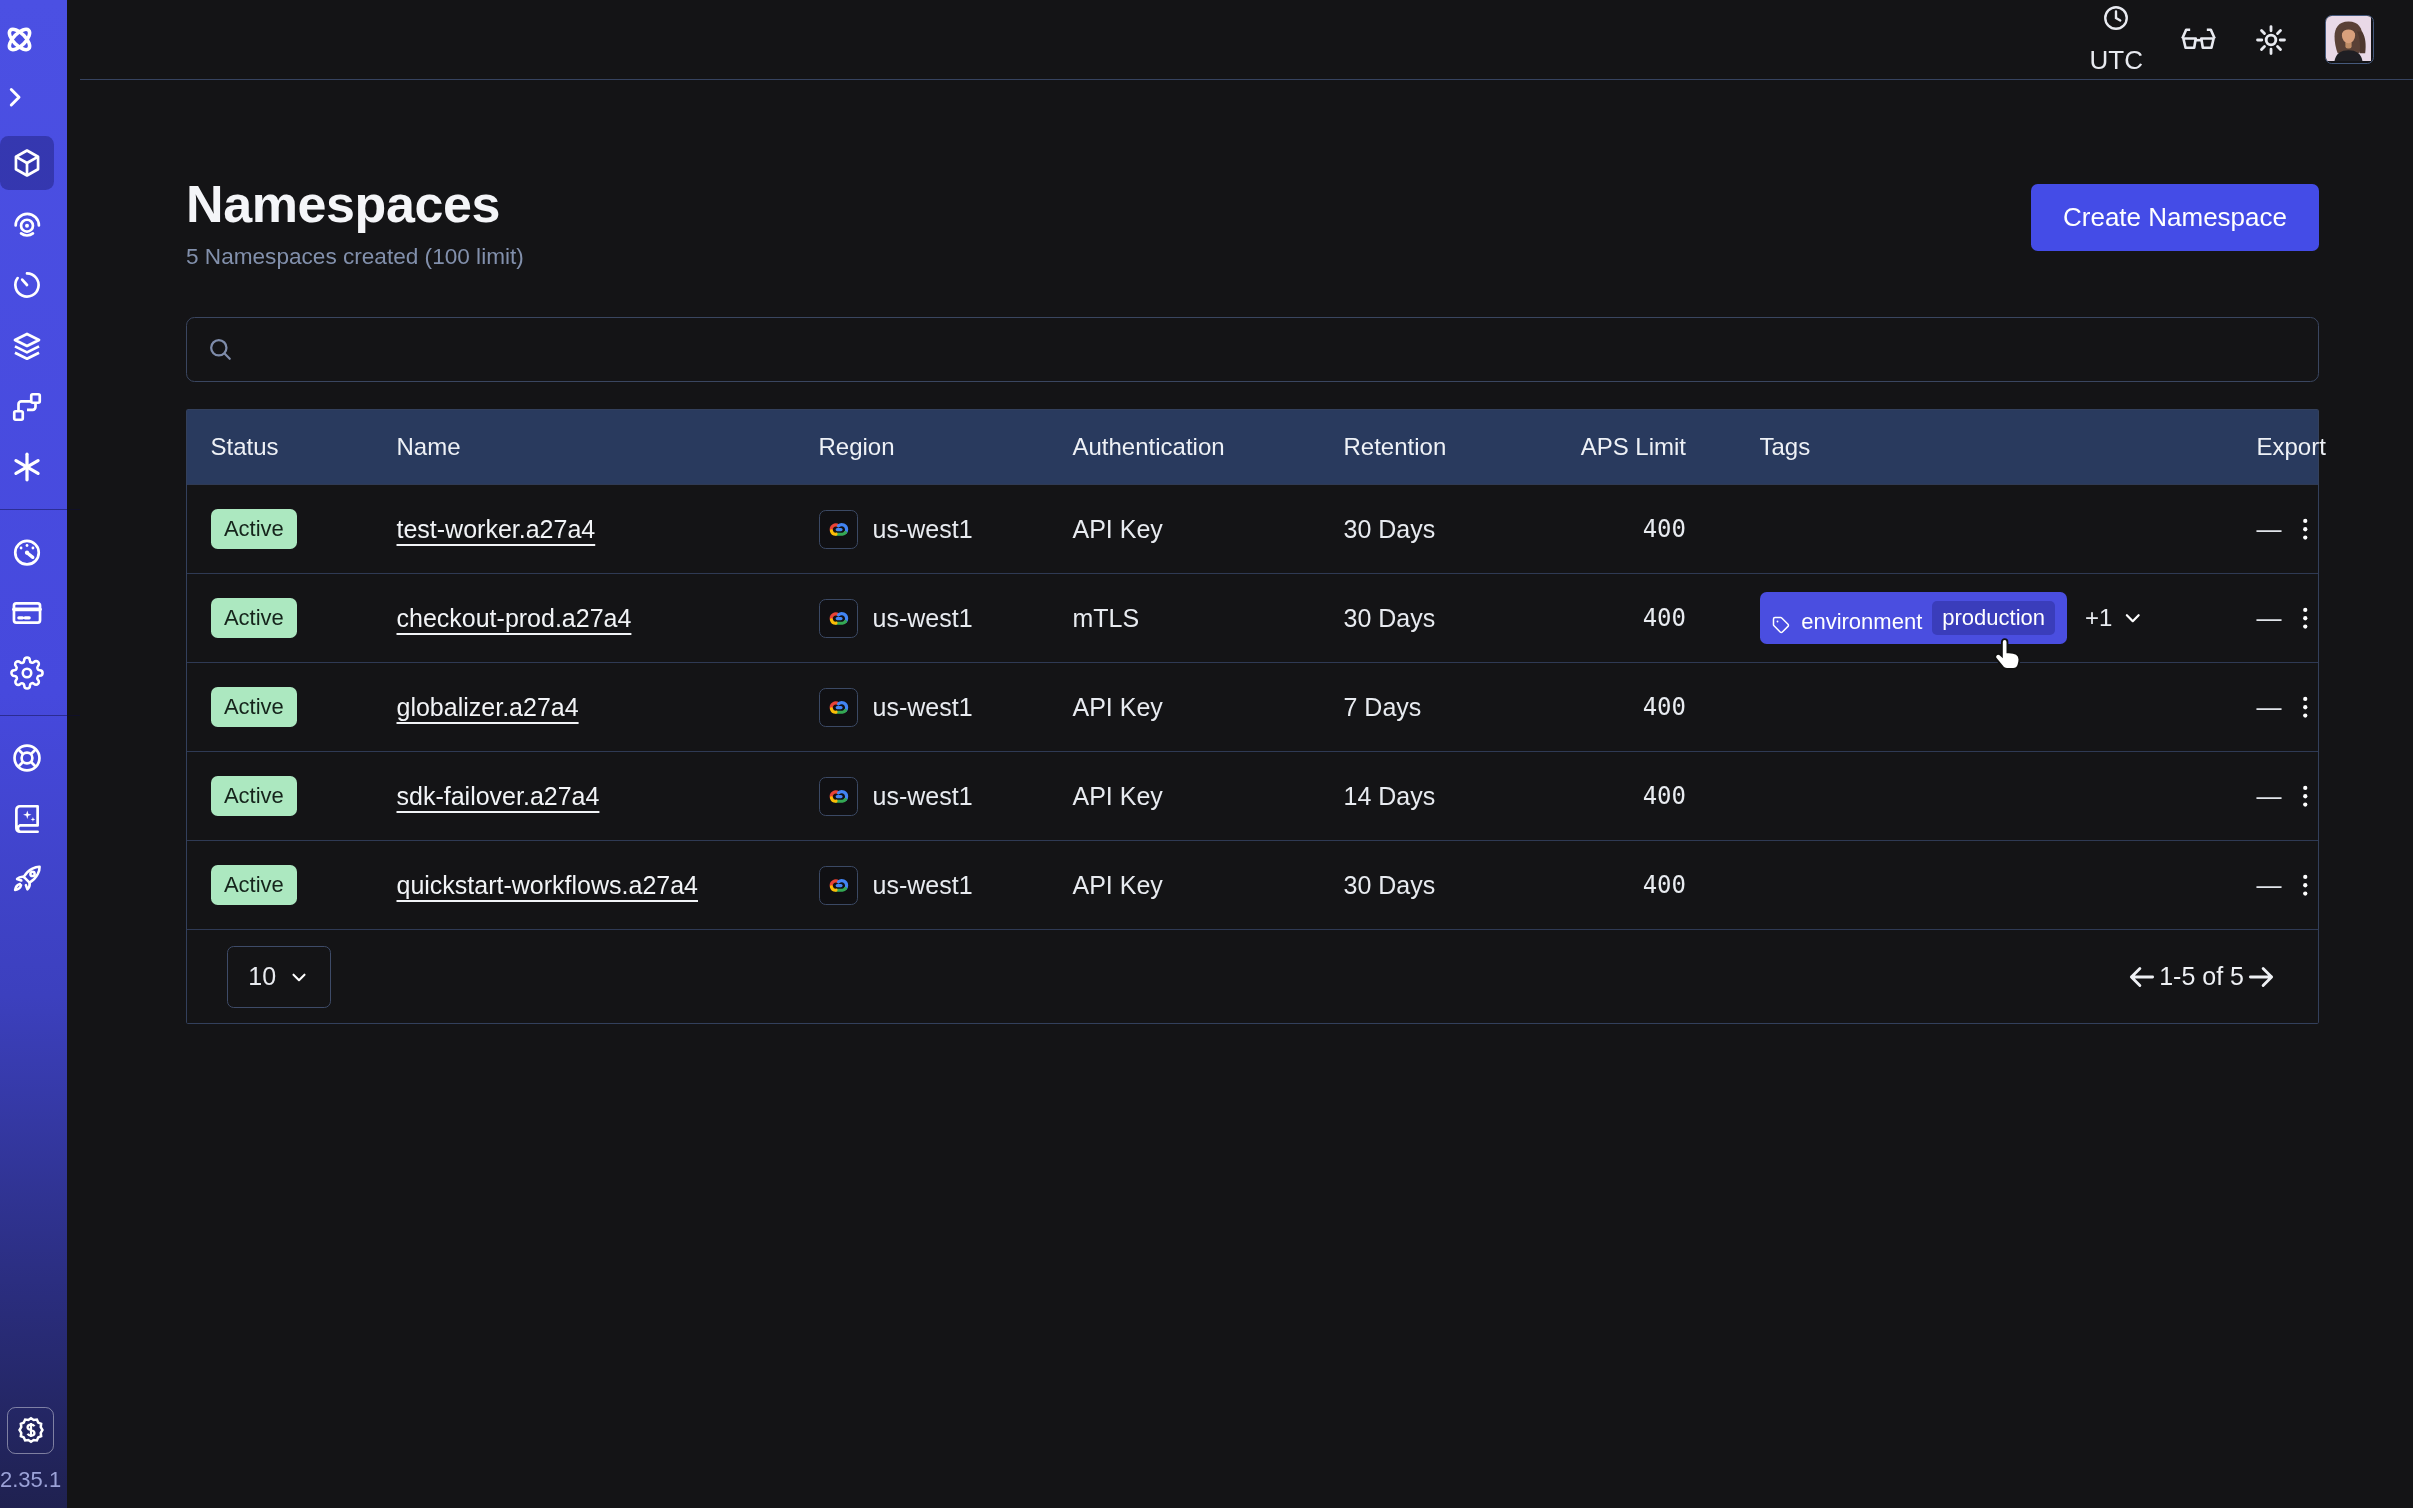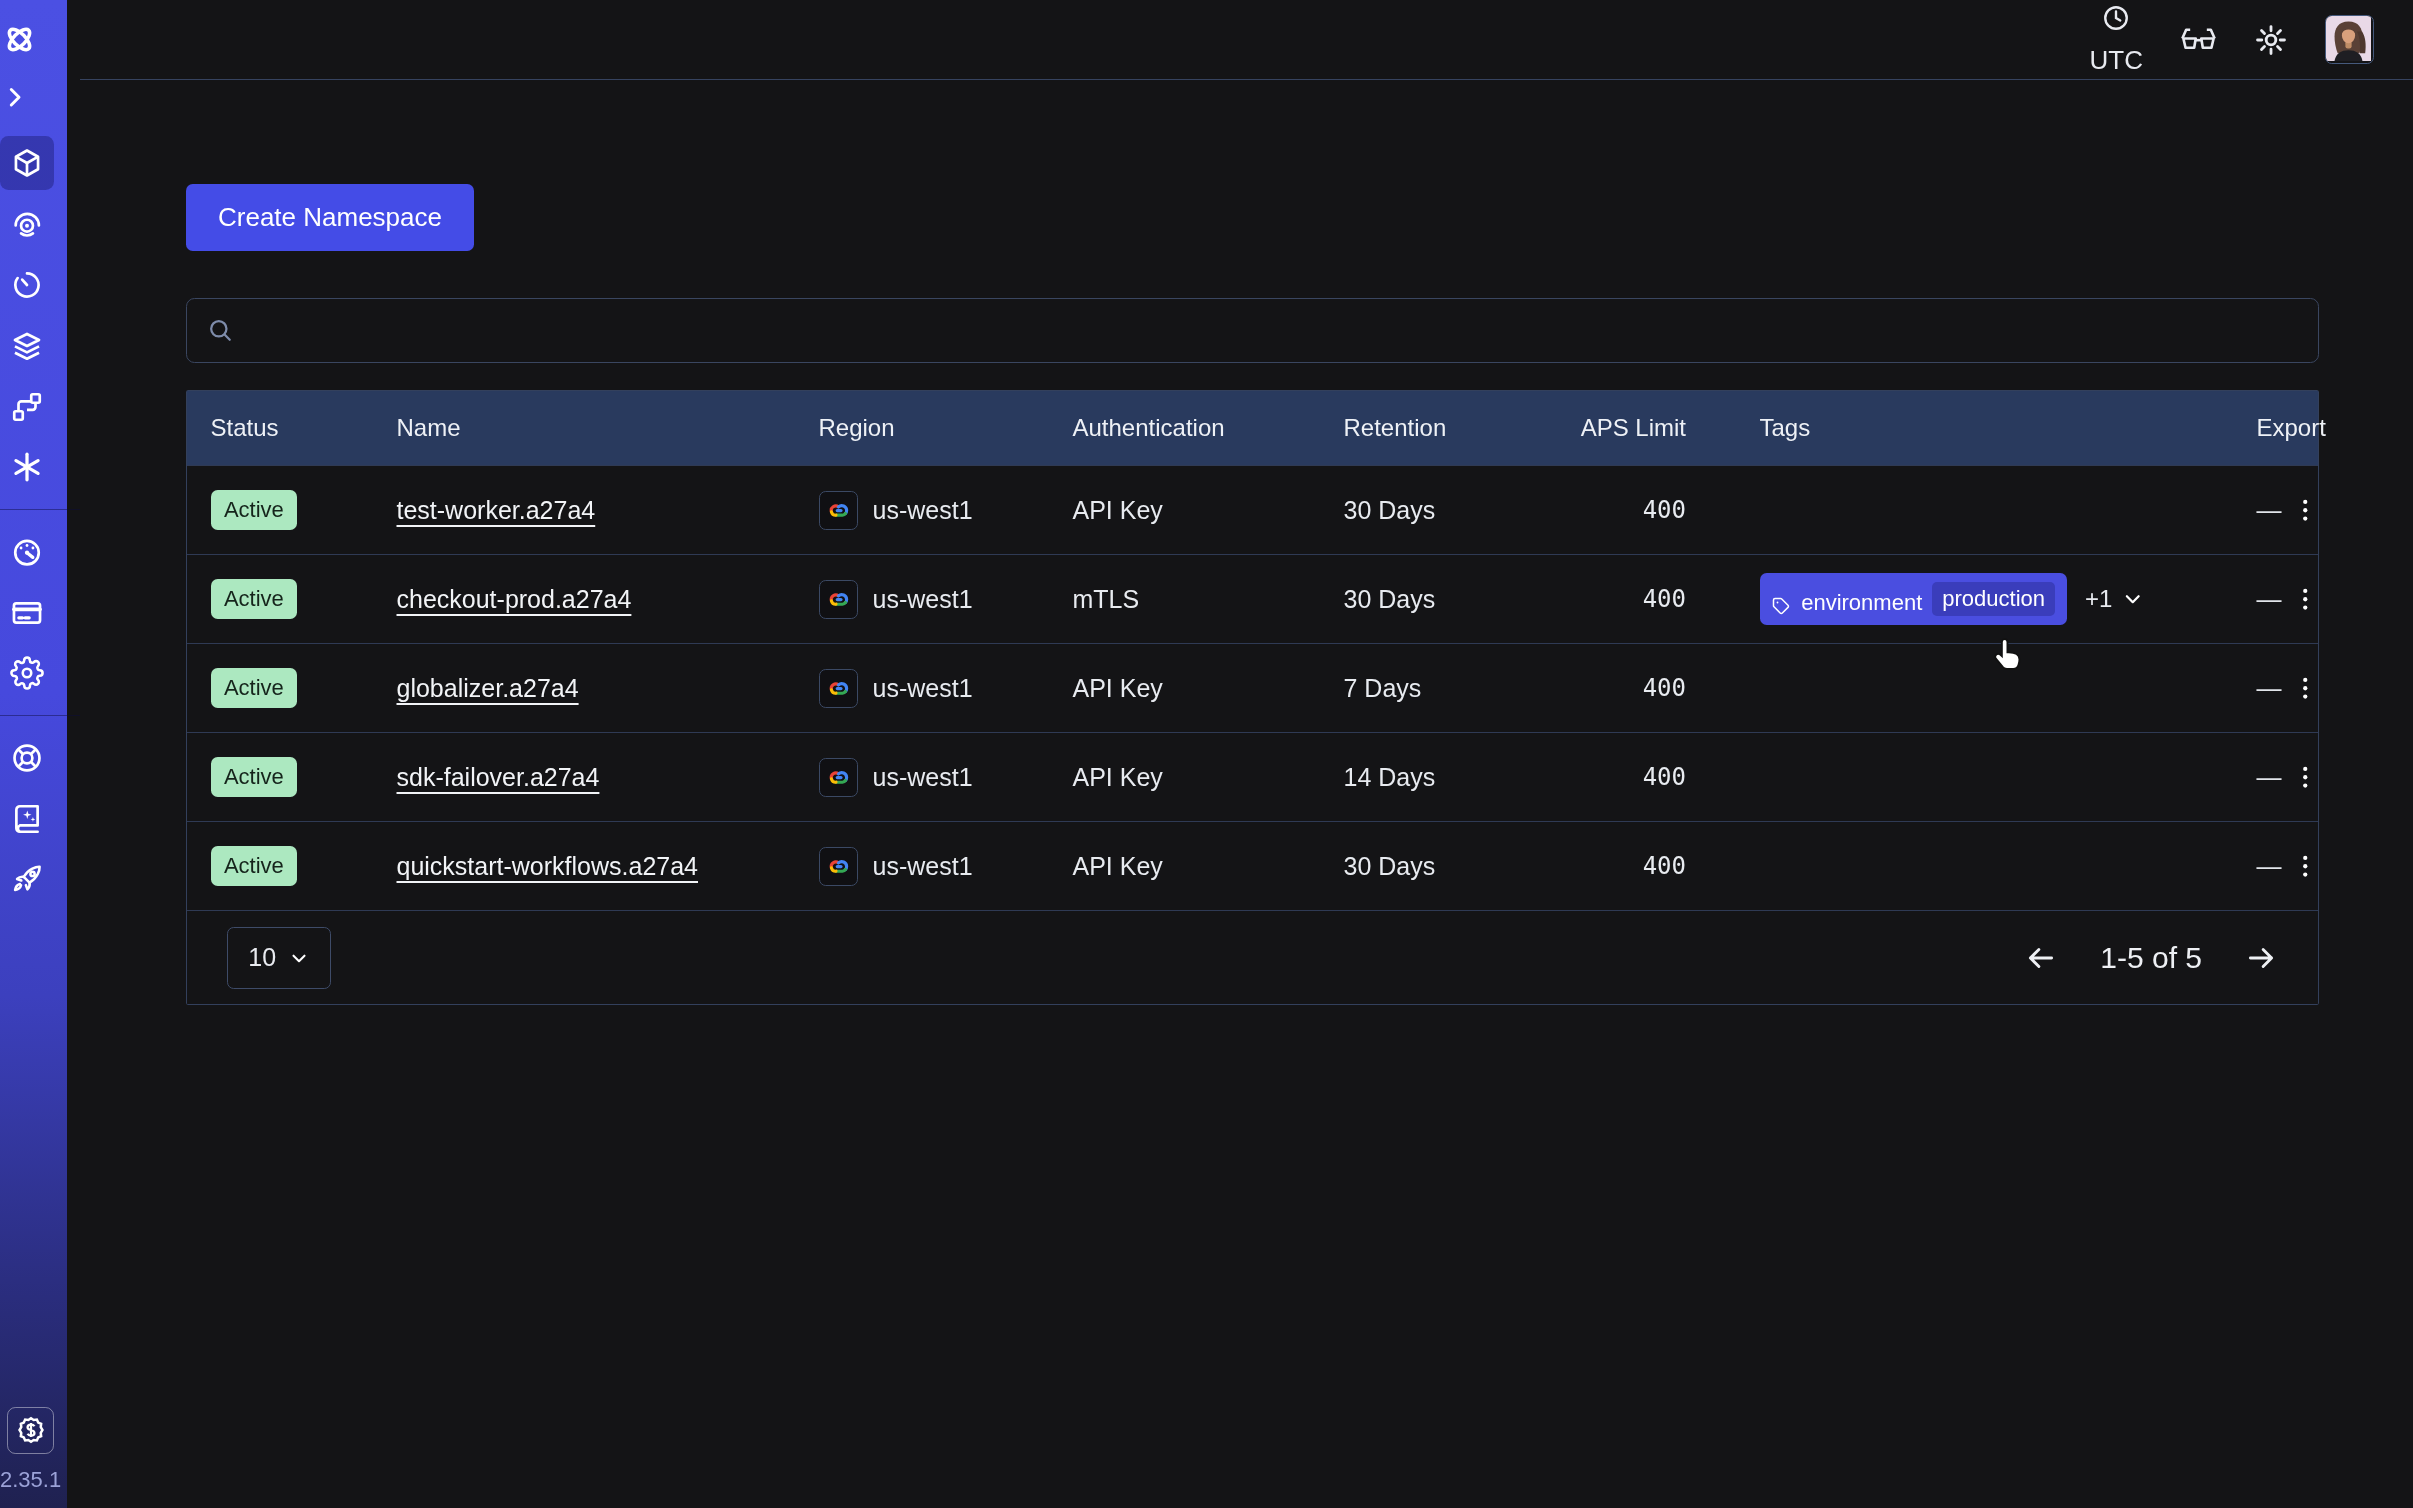--- a/index.html
+++ b/index.html
@@ -67,21 +67,21 @@
   .tag-chip{ background:#3a3dbb; border-radius:5px; padding:4.2px 10px; }
   .tag-more{ display:flex; align-items:center; gap:8.4px; font-size:24px; cursor:pointer; }
   .export-cell{ display:flex; align-items:center; justify-content:space-between; padding-right:44px; }
   .dash{ color:#e2e5ea; }
   .kebab{ cursor:pointer; display:flex; align-items:center; justify-content:center; width:47px; height:47px; }
 
   .tfoot{ height:94px; border-top:1.7px solid #2f3a54; display:flex; align-items:center;
     justify-content:space-between; padding:0 40px; }
   .page-size{ width:104px; height:62px; border:1.7px solid #3e4b68; border-radius:6.7px;
     display:flex; align-items:center; justify-content:center; gap:11.7px; font-size:25px; cursor:pointer; }
-  .pag-right{ display:flex; align-items:center; gap:42px; font-size:30px; color:#eef0f4; }
+  .pag-right{ display:flex; align-items:center; font-size:25px; color:#eef0f4; }
   .pag-arrow{ cursor:pointer; display:flex; align-items:center; }
 
   .cursor{ position:absolute; left:1988px; top:637px; z-index:50; pointer-events:none; }
 
   svg{ display:block; }
 </style>
 </head>
 <body>
 
 <nav class="sidebar">
@@ -269,20 +269,24 @@
       <ellipse cx="29" cy="25" rx="8.5" ry="10" fill="#d9a07c"></ellipse>
       <path d="M20 23c1-8 5-11 9-11s8 3 9 11c-2-4-5-5.5-9-5.5s-7 1.5-9 5.5z" fill="#5a4136"></path>
       <path d="M11 58c1.5-10 8.5-14 18-14s16.5 4 18 14z" fill="#1e1e23"></path>
     </svg>
   </div>
 </header>
 
 <main class="main">
 
   <div class="page-head">
+    <div>
+      <h1 class="page-title">Namespaces</h1>
+      <div class="subtitle">5 Namespaces created (100 limit)</div>
+    </div>
     <button class="create-btn">Create Namespace</button>
   </div>
 
   <div class="search">
     <span>
       <svg width="27" height="27" viewBox="0 0 24 24" fill="none" stroke="#7e8caa" stroke-width="2" stroke-linecap="round">
         <circle cx="10.5" cy="10.5" r="6.8"></circle>
           <path d="M15.6 15.6l4.6 4.6"></path>
       </svg>
     </span>

